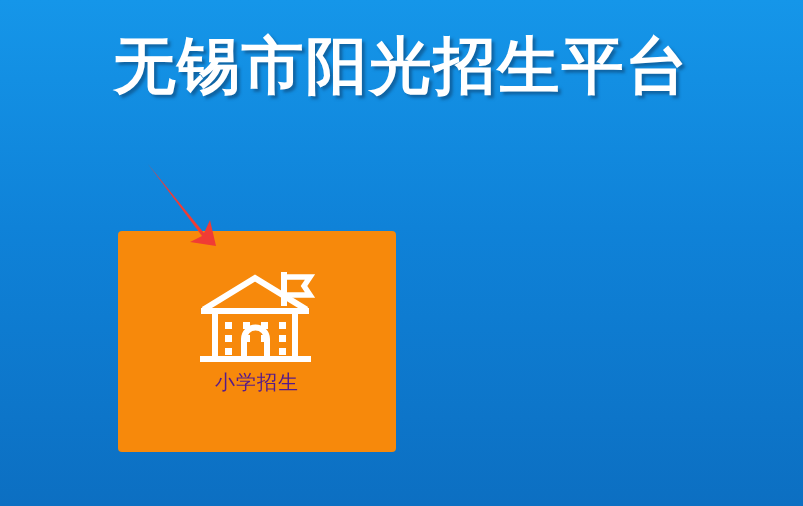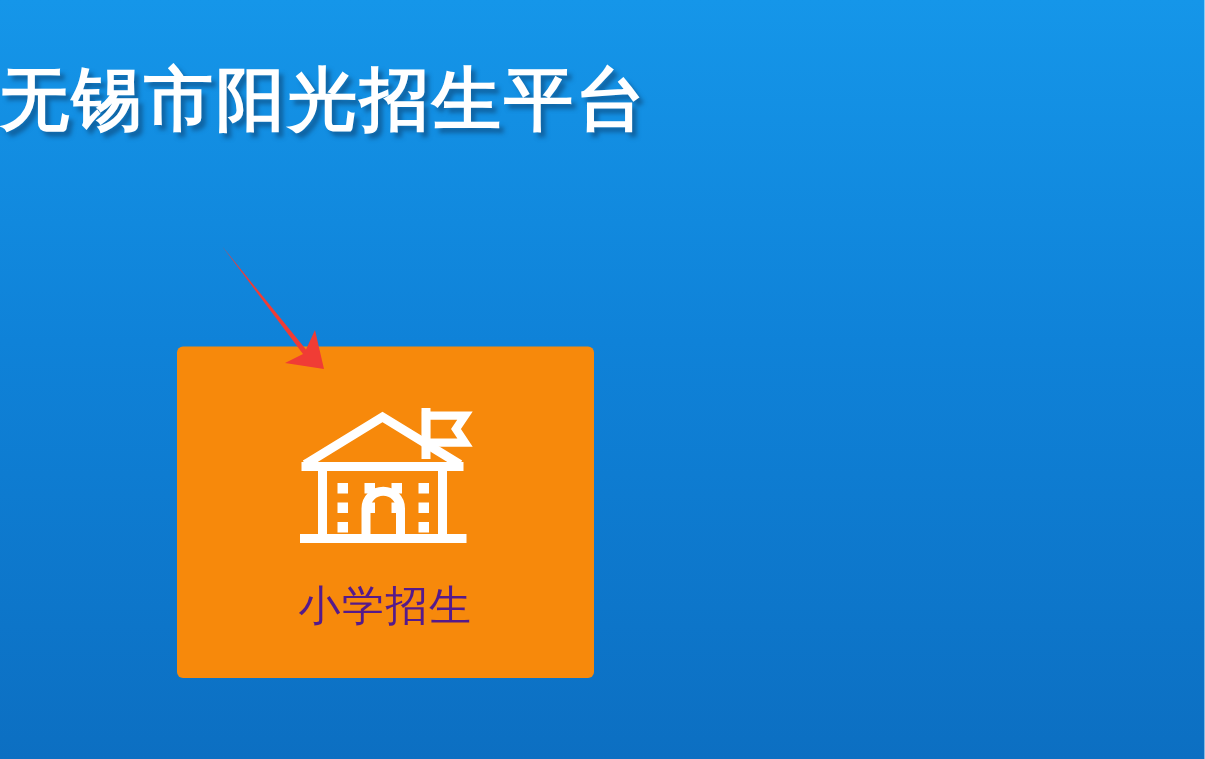--- a/index.html
+++ b/index.html
@@ -19,21 +19,22 @@
     background: linear-gradient(to bottom, #1596e9 0%, #0f82d8 45%, #0c6fc2 100%);
     overflow: hidden;
   }
 
   
   #page-title {
     position: absolute;
     top: 28px;
     left: 0;
     width: 803px;
-    font-size: 46px;
+    text-align: center;
+    font-size: 62px;
     line-height: 76px;
     font-weight: bold;
     color: #ffffff;
     letter-spacing: 2px;
     text-shadow: 3px 3px 3px rgba(12, 64, 110, 0.55);
     white-space: nowrap;
     -webkit-font-smoothing: antialiased;
   }
 
   
@@ -59,22 +60,21 @@
     box-sizing: border-box;
     position: relative;
   }
   .tile-icon {
     margin-top: 38px;
     width: 118px;
     height: 100px;
     display: block;
   }
   .tile-label {
-    margin-top: 22px;
-    font-size: 28px;
+    font-size: 20px;
     line-height: 26px;
     letter-spacing: 1px;
     font-weight: normal;
     text-align: center;
   }
 
   
   #pointer-arrow {
     position: absolute;
     left: 130px;

